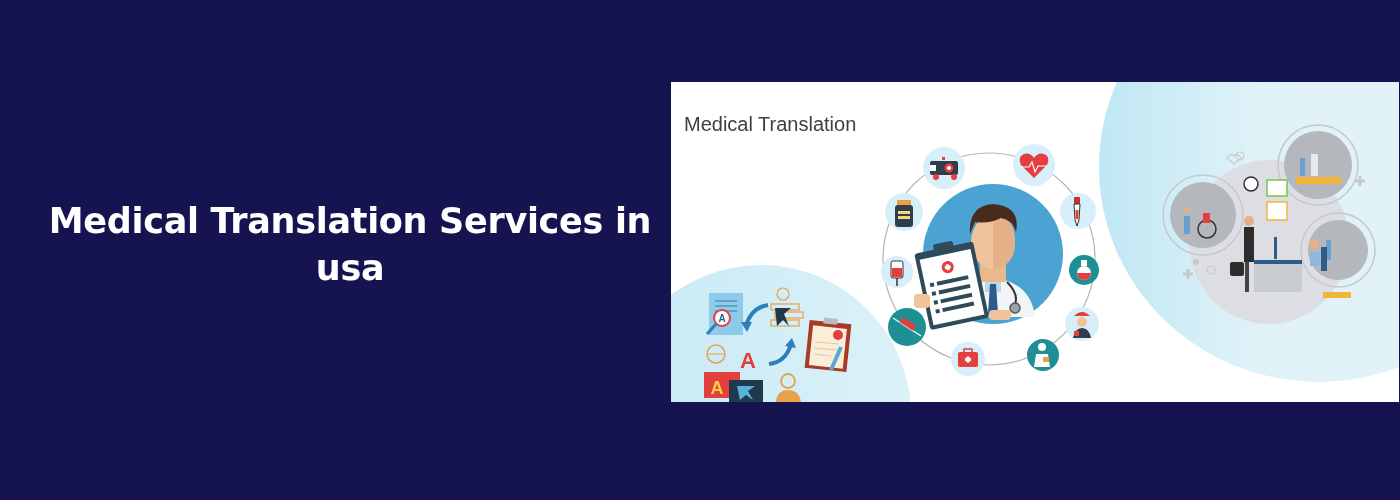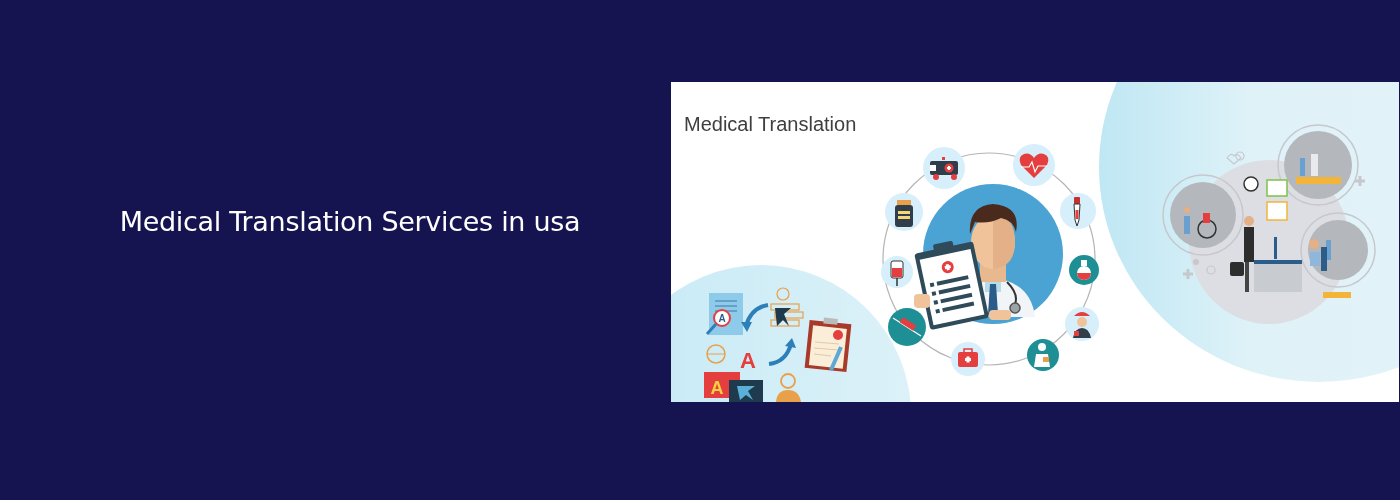--- a/index.html
+++ b/index.html
@@ -1,22 +1,22 @@
 <!DOCTYPE html>
 <html><head>
 <meta charset="utf-8">
 <style>
   * { box-sizing: border-box; margin: 0; padding: 0; }
   html, body { width: 1400px; height: 500px; overflow: hidden; }
   body { background: #161450; font-family: "DejaVu Sans", sans-serif; position: relative; }
 
   .headline {
     position: absolute; left: 30px; top: 198px; width: 640px;
-    text-align: center; color: #ffffff; font-weight: normal;
-    font-size: 27px; line-height: 47px; letter-spacing: -0.3px;
+    text-align: center; color: #ffffff; font-weight: bold;
+    font-size: 35px; line-height: 47px; letter-spacing: -0.3px;
   }
   .headline span { display: block; }
 
   .banner {
     position: absolute; left: 671px; top: 82px; width: 728px; height: 320px;
     background: #ffffff; overflow: hidden;
   }
   .banner-title {
     position: absolute; left: 13px; top: 31px;
     font-family: "Liberation Sans", sans-serif; font-size: 20px; color: #3f3f3f;

